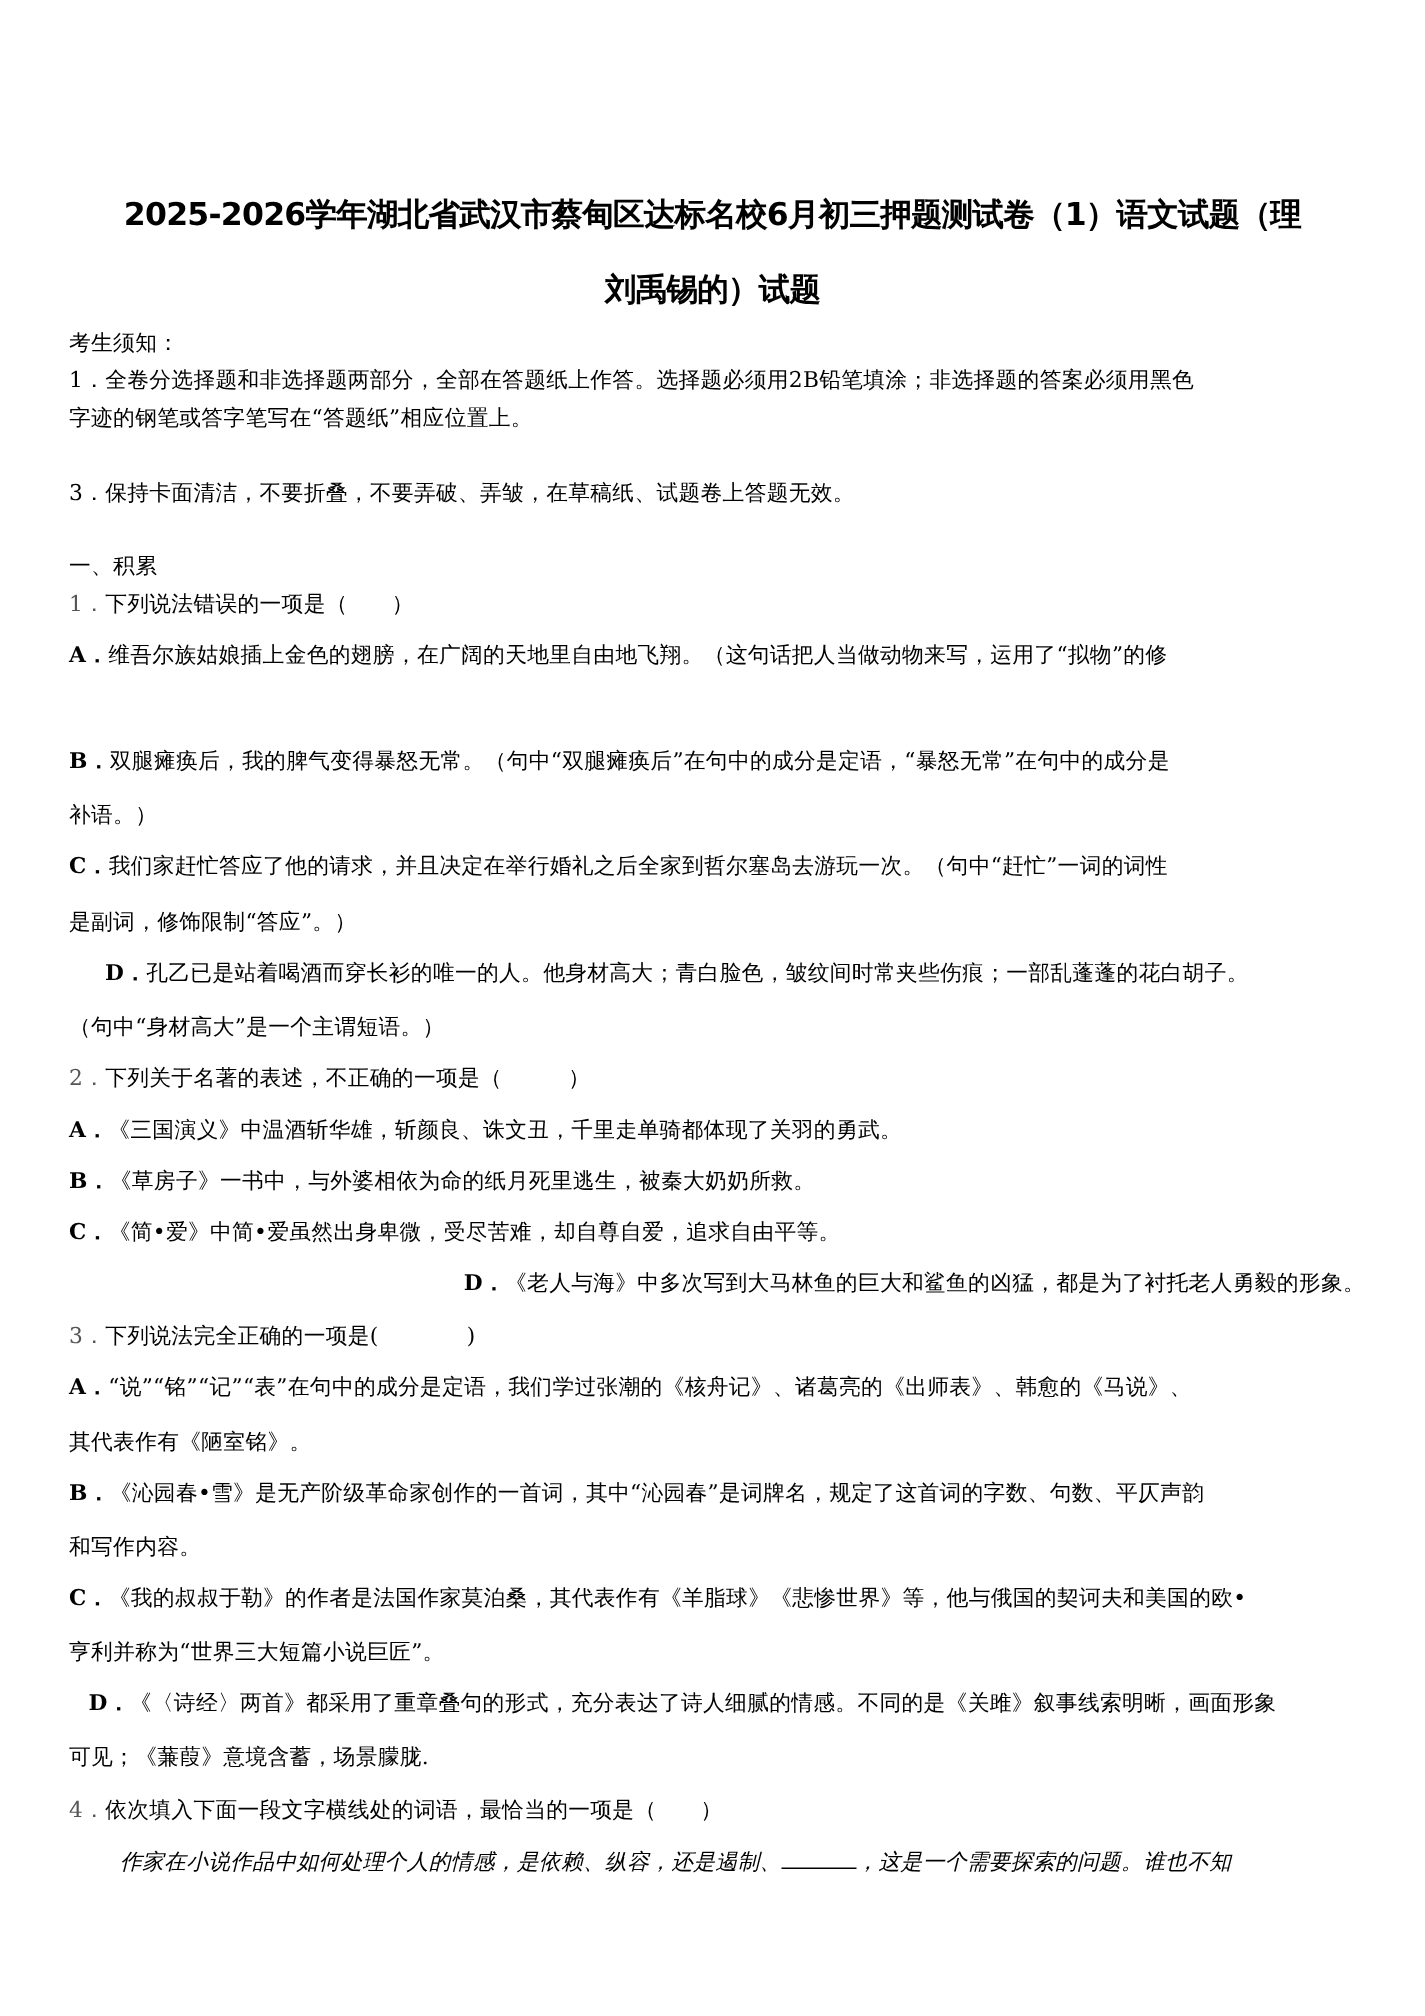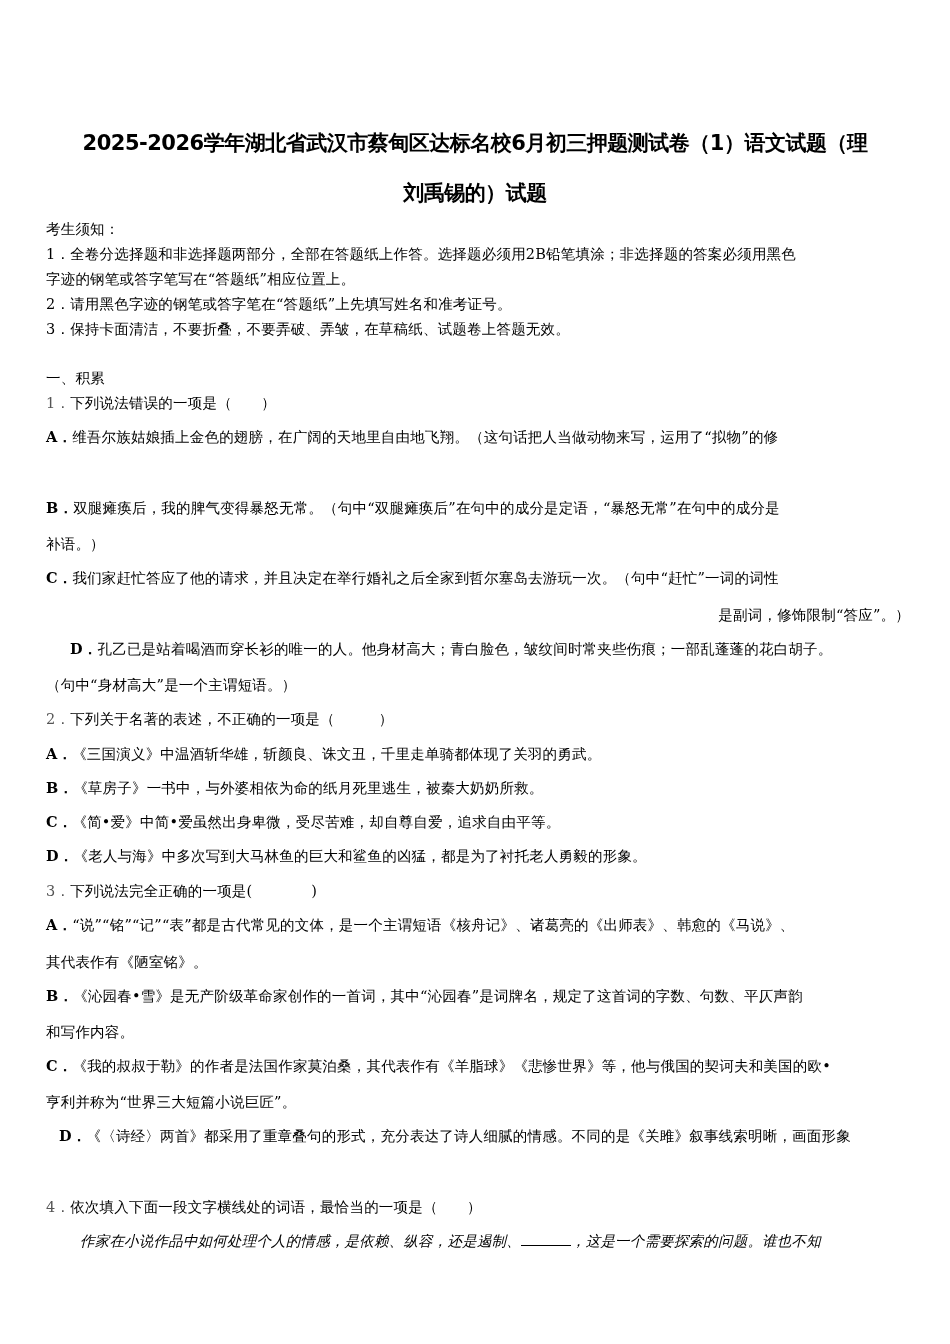--- a/index.html
+++ b/index.html
@@ -64,78 +64,78 @@
 <body>
 
 <div class="page">
 
   <div class="title" style="top:112px;">2025-2026学年湖北省武汉市蔡甸区达标名校6月初三押题测试卷（1）语文试题（理</div>
   <div class="title" style="top:162px;">刘禹锡的）试题</div>
 
   <div class="line" style="top:202px;">考生须知：</div>
   <div class="line" style="top:227px;">1．全卷分选择题和非选择题两部分，全部在答题纸上作答。选择题必须用2B铅笔填涂；非选择题的答案必须用黑色</div>
   <div class="line" style="top:252px;">字迹的钢笔或答字笔写在“答题纸”相应位置上。</div>
-  <div class="line" style="top:277px;">2．请用黑色字迹的钢笔或答字笔在“答题纸”上先填写姓名和准考证号。</div>
   <div class="line" style="top:302px;">3．保持卡面清洁，不要折叠，不要弄破、弄皱，在草稿纸、试题卷上答题无效。</div>
 
   <div class="line" style="top:351px;">一、积累</div>
 
   <div class="line" style="top:376px;">
     <span class="qnum">1．</span><span>下列说法错误的一项是（　　）</span>
   </div>
   <div class="line" style="top:410px;">
     <span class="lbl">A．</span><span>维吾尔族姑娘插上金色的翅膀，在广阔的天地里自由地飞翔。（这句话把人当做动物来写，运用了“拟物”的修</span>
   </div>
   <div class="line" style="top:481px;">
     <span class="lbl">B．</span><span>双腿瘫痪后，我的脾气变得暴怒无常。（句中“双腿瘫痪后”在句中的成分是定语，“暴怒无常”在句中的成分是</span>
   </div>
   <div class="line" style="top:517px;">补语。）</div>
   <div class="line" style="top:551px;">
     <span class="lbl">C．</span><span>我们家赶忙答应了他的请求，并且决定在举行婚礼之后全家到哲尔塞岛去游玩一次。（句中“赶忙”一词的词性</span>
   </div>
-  <div class="line" style="top:588px;text-align:right;">是副词，修饰限制“答应”。）</div>
+  <div class="line" style="top:588px;">是副词，修饰限制“答应”。）</div>
   <div class="line" style="top:622px;margin-left:24px;">
     <span class="lbl">D．</span><span>孔乙已是站着喝酒而穿长衫的唯一的人。他身材高大；青白脸色，皱纹间时常夹些伤痕；一部乱蓬蓬的花白胡子。</span>
   </div>
   <div class="line" style="top:658px;">（句中“身材高大”是一个主谓短语。）</div>
 
   <div class="line" style="top:692px;">
     <span class="qnum">2．</span><span>下列关于名著的表述，不正确的一项是（　　　）</span>
   </div>
   <div class="line" style="top:727px;">
     <span class="lbl">A．</span><span>《三国演义》中温酒斩华雄，斩颜良、诛文丑，千里走单骑都体现了关羽的勇武。</span>
   </div>
   <div class="line" style="top:761px;">
     <span class="lbl">B．</span><span>《草房子》一书中，与外婆相依为命的纸月死里逃生，被秦大奶奶所救。</span>
   </div>
   <div class="line" style="top:795px;">
     <span class="lbl">C．</span><span>《简•爱》中简•爱虽然出身卑微，受尽苦难，却自尊自爱，追求自由平等。</span>
   </div>
-  <div class="line" style="top:829px;">
+  <div class="line" style="top:829px;text-align:right;">
     <span class="lbl">D．</span><span>《老人与海》中多次写到大马林鱼的巨大和鲨鱼的凶猛，都是为了衬托老人勇毅的形象。</span>
   </div>
 
   <div class="line" style="top:864px;">
     <span class="qnum">3．</span><span>下列说法完全正确的一项是(　　　　)</span>
   </div>
   <div class="line" style="top:898px;">
-    <span class="lbl">A．</span><span>“说”“铭”“记”“表”都是古代常见的文体，是一个主谓短语《核舟记》、诸葛亮的《出师表》、韩愈的《马说》、</span>
+    <span class="lbl">A．</span><span>“说”“铭”“记”“表”在句中的成分是定语，我们学过张潮的《核舟记》、诸葛亮的《出师表》、韩愈的《马说》、</span>
   </div>
   <div class="line" style="top:935px;">其代表作有《陋室铭》。</div>
   <div class="line" style="top:969px;">
     <span class="lbl">B．</span><span>《沁园春•雪》是无产阶级革命家创作的一首词，其中“沁园春”是词牌名，规定了这首词的字数、句数、平仄声韵</span>
   </div>
   <div class="line" style="top:1005px;">和写作内容。</div>
   <div class="line" style="top:1039px;">
     <span class="lbl">C．</span><span>《我的叔叔于勒》的作者是法国作家莫泊桑，其代表作有《羊脂球》《悲惨世界》等，他与俄国的契诃夫和美国的欧•</span>
   </div>
   <div class="line" style="top:1075px;">亨利并称为“世界三大短篇小说巨匠”。</div>
   <div class="line" style="top:1109px;margin-left:13px;">
     <span class="lbl">D．</span><span>《〈诗经〉两首》都采用了重章叠句的形式，充分表达了诗人细腻的情感。不同的是《关雎》叙事线索明晰，画面形象</span>
   </div>
+  <div class="line" style="top:1145px;">可见；《蒹葭》意境含蓄，场景朦胧.</div>
 
   <div class="line" style="top:1180px;">
     <span class="qnum">4．</span><span>依次填入下面一段文字横线处的词语，最恰当的一项是（　　）</span>
   </div>
   <div class="line indent" style="top:1214px;font-style:italic;">
     <span>作家在小说作品中如何处理个人的情感，是依赖、纵容，还是遏制、</span><span class="blank"></span><span>，这是一个需要探索的问题。谁也不知</span>
   </div>
 
 </div>
 

